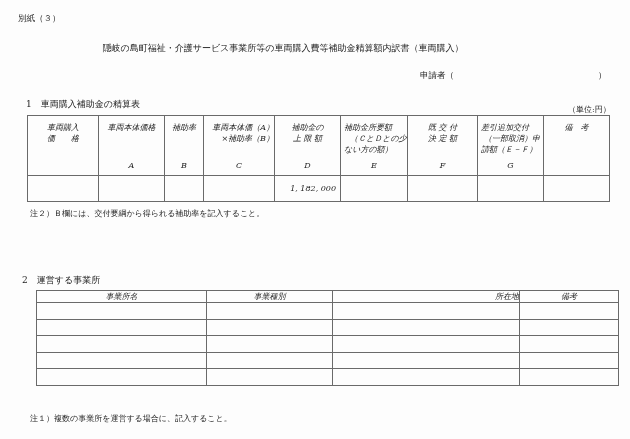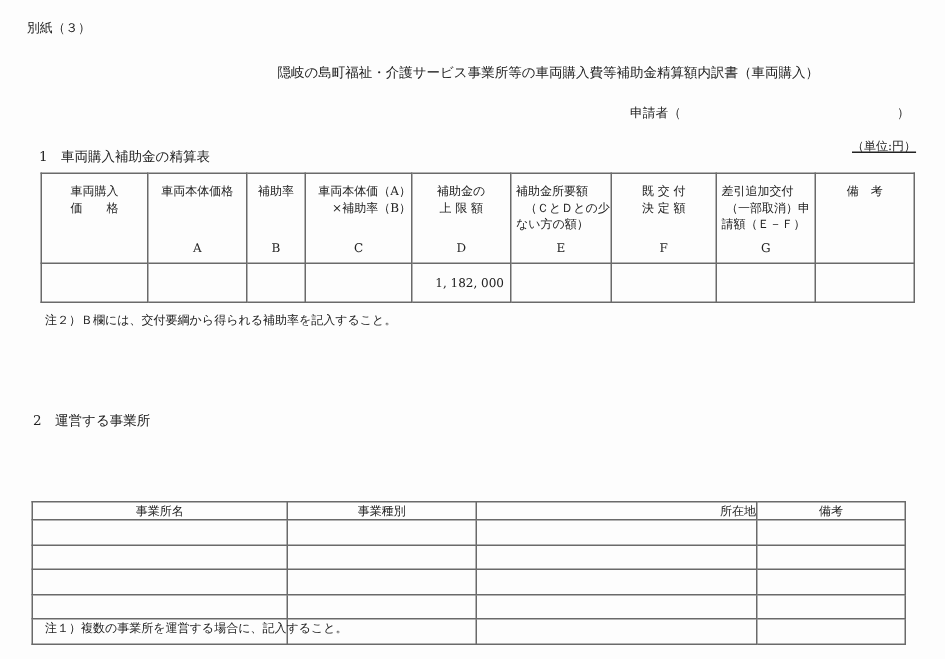--- a/index.html
+++ b/index.html
@@ -2,43 +2,43 @@
 <html><head>
 <meta charset="utf-8">
 <style>
   html, body { margin: 0; padding: 0; }
   body {
     width: 630px; height: 439px; background: #fdfdfd; position: relative; overflow: hidden;
     font-family: "DejaVu Serif", "Liberation Serif", serif; color: #222; font-size: 8.5px;
   }
   .abs { position: absolute; white-space: nowrap; }
   .ref { left: 18px; top: 13px; }
-  .title { left: 0; width: 546px; top: 42px; text-align: right; font-size: 9px; }
+  .title { left: 10px; width: 546px; top: 42px; text-align: center; font-size: 9px; }
   .applicant { left: 420px; top: 70px; }
   .applicant .close { position: absolute; left: 178px; top: 0; }
   .sec1 { left: 26px; top: 98px; font-size: 9px; }
-  .unit { left: 568px; top: 92px; font-size: 8px; text-decoration: underline; }
+  .unit { left: 568px; top: 104px; font-size: 8px; }
   .sec2 { left: 22px; top: 274px; font-size: 9px; text-align: center; }
 
-  table { border-collapse: collapse; position: absolute; table-layout: fixed; }
+  table { border-collapse: collapse; position: absolute; table-layout: fixed; font-style: italic; }
   td, th { border: 1px solid #6a6a6a; padding: 0; font-weight: normal; vertical-align: top; }
 
   #t1 { left: 27px; top: 115px; width: 582px; }
   #t1 .hdr td { height: 59px; position: relative; }
   #t1 .hdr .lbl { position: absolute; left: 0; right: 0; top: 6px; line-height: 11px; font-size: 8px; }
   #t1 .hdr .code { position: absolute; left: 0; right: 0; top: 45px; text-align: center; font-size: 8px; }
   #t1 .row td { height: 25px; vertical-align: middle; font-size: 8px; margin-left: 36px; }
   .ctr { text-align: center; }
   .left-pad { padding-left: 6px !important; text-align: right; }
   .num { text-align: right; padding-right: 4px !important; }
 
   .notes1 { left: 30px; top: 208px; line-height: 12px; font-size: 8px; }
   .notes2 { left: 30px; top: 413px; font-size: 8px; }
 
-  #t2 { left: 21px; top: 290px; width: 582px; margin-top: 44px; }
+  #t2 { left: 36px; top: 290px; width: 582px; }
   #t2 th { height: 11px; font-size: 8px; text-align: center; vertical-align: middle; line-height: 11px; }
   #t2 td { height: 15.5px; }
   #t2 .thick-l { border-left: 1.5px solid #9a9a9a; text-align: right; }
 </style>
 </head>
 <body>
 
 <div class="abs ref">別紙（３）</div>
 <div class="abs title">隠岐の島町福祉・介護サービス事業所等の車両購入費等補助金精算額内訳書（車両購入）</div>
 <div class="abs applicant">

